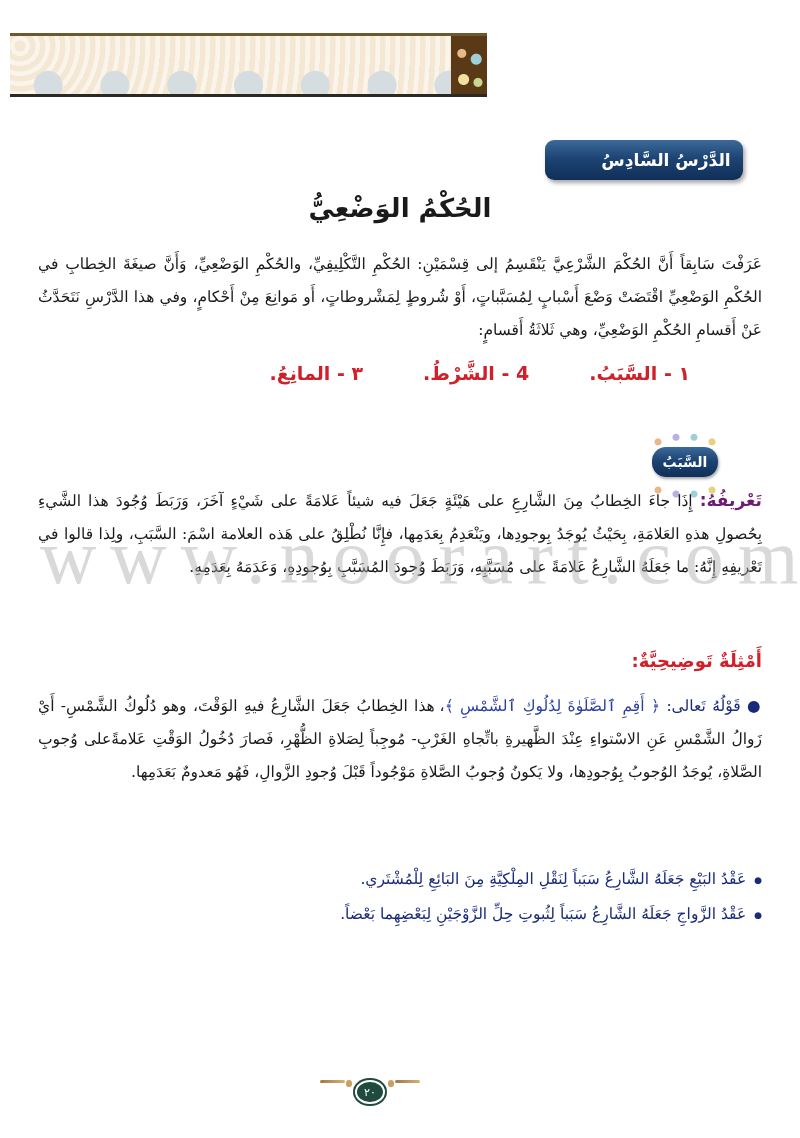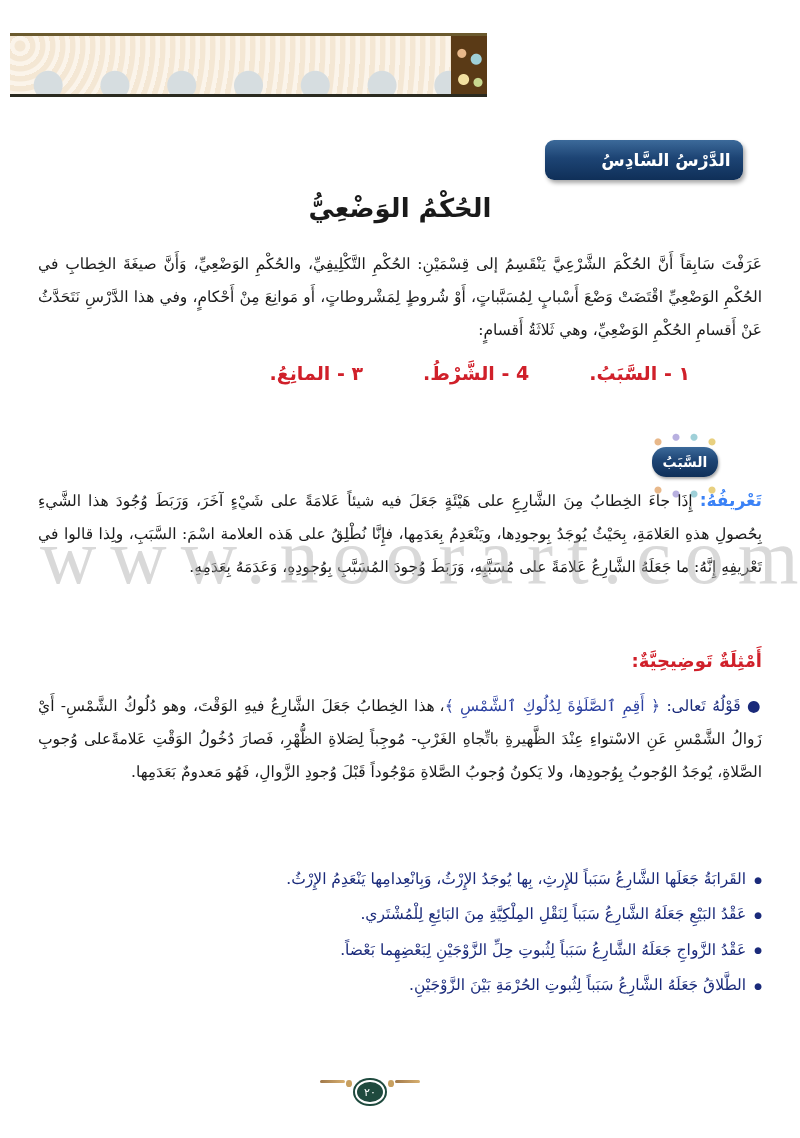--- a/index.html
+++ b/index.html
@@ -78,21 +78,21 @@
     .section-badge {
       position: absolute; left: 652px; top: 447px; width: 66px; height: 30px;
       border-radius: 14px;
       background: linear-gradient(180deg, #3c6a9a 0%, #1d4474 45%, #0f2f58 100%);
       box-shadow: 1px 2px 3px rgba(0,0,0,0.35);
       color: #ffffff; font-weight: bold; font-size: 14px;
       display: flex; align-items: center; justify-content: center;
     }
 
     .definition { top: 484px; }
-    .def-label { color: #3b82f6; font-weight: bold; font-family: "DejaVu Sans", sans-serif; font-size: 17px; }
+    .def-label { color: #701a75; font-weight: bold; font-family: "DejaVu Sans", sans-serif; font-size: 17px; }
 
     .examples-heading {
       position: absolute; right: 38px; top: 650px;
       color: #d0202a; font-weight: bold; font-size: 18px;
       font-family: "DejaVu Sans", sans-serif;
     }
 
     .ex1 { top: 690px; }
     .ex1 .bullet { color: #1a2a7a; }
     .quran { color: #2a3fa0; margin-top: 25px; }
@@ -155,24 +155,22 @@
 
 <p class="para definition"><span class="def-label">تَعْريفُهُ:</span><span> إِذَا جاءَ الخِطابُ مِنَ الشَّارِعِ على هَيْئَةٍ جَعَلَ فيه شيئاً عَلامَةً على شَيْءٍ آخَرَ، وَرَبَطَ وُجُودَ هذا الشَّيءِ بِحُصولِ هذهِ العَلامَةِ، بِحَيْثُ يُوجَدُ بِوجودِها، ويَنْعَدِمُ بِعَدَمِها، فإِنَّا نُطْلِقُ على هَذه العلامة اسْمَ: السَّبَبِ، ولِذا قالوا في تَعْريفِهِ إِنَّهُ: ما جَعَلَهُ الشَّارِعُ عَلامَةً على مُسَبَّبِهِ، وَرَبَطَ وُجودَ المُسَبَّبِ بِوُجودِهِ، وَعَدَمَهُ بِعَدَمِهِ.</span></p>
 
 <div class="watermark">www.noorart.com</div>
 
 <div class="examples-heading">أَمْثِلَةٌ تَوضِيحِيَّةٌ:</div>
 
 <p class="para ex1"><span class="bullet">● </span><span class="quote-lead">قَوْلُهُ تَعالى: </span><span class="quran">﴿ أَقِمِ ٱلصَّلَوٰةَ لِدُلُوكِ ٱلشَّمْسِ ﴾</span><span>، هذا الخِطابُ جَعَلَ الشَّارِعُ فيهِ الوَقْتَ، وهو دُلُوكُ الشَّمْسِ- أَيْ زَوالُ الشَّمْسِ عَنِ الاسْتواءِ عِنْدَ الظَّهيرةِ باتِّجاهِ الغَرْبِ- مُوجِباً لِصَلاةِ الظُّهْرِ، فَصارَ دُخُولُ الوَقْتِ عَلامةًعلى وُجوبِ الصَّلاةِ، يُوجَدُ الوُجوبُ بِوُجودِها، ولا يَكونُ وُجوبُ الصَّلاةِ مَوْجُوداً قَبْلَ وُجودِ الزَّوالِ، فَهُو مَعدومٌ بَعَدَمِها.</span></p>
 
 <ul class="bullets">
-  <li>القَرابَةُ جَعَلَها الشَّارِعُ سَبَباً للإِرثِ، بِها يُوجَدُ الإِرْثُ، وَبِانْعِدامِها يَنْعَدِمُ الإِرْثُ.</li>
   <li>عَقْدُ البَيْعِ جَعَلَهُ الشَّارِعُ سَبَباً لِنَقْلِ المِلْكِيَّةِ مِنَ البَائِعِ لِلْمُشْتَري.</li>
   <li>عَقْدُ الزَّواجِ جَعَلَهُ الشَّارِعُ سَبَباً لِثُبوتِ حِلِّ الزَّوْجَيْنِ لِبَعْضِهِما بَعْضاً.</li>
-  <li>الطَّلاقُ جَعَلَهُ الشَّارِعُ سَبَباً لِثُبوتِ الحُرْمَةِ بَيْنَ الزَّوْجَيْنِ.</li>
 </ul>
 
 <div class="page-number-wrap">
   <div class="pn-bar"></div>
   <div class="pn-dot"></div>
   <div class="pn-circle">٢٠</div>
   <div class="pn-dot"></div>
   <div class="pn-bar"></div>
 </div>
 

